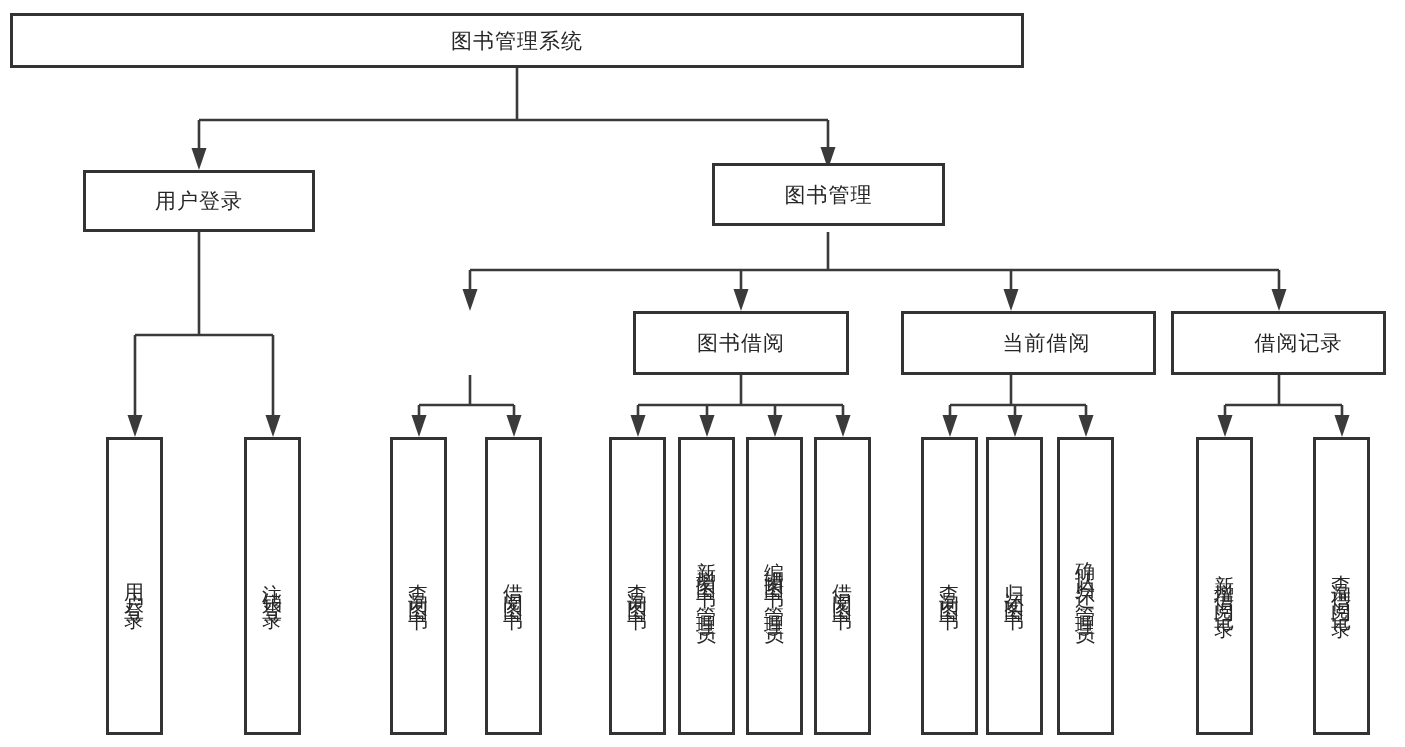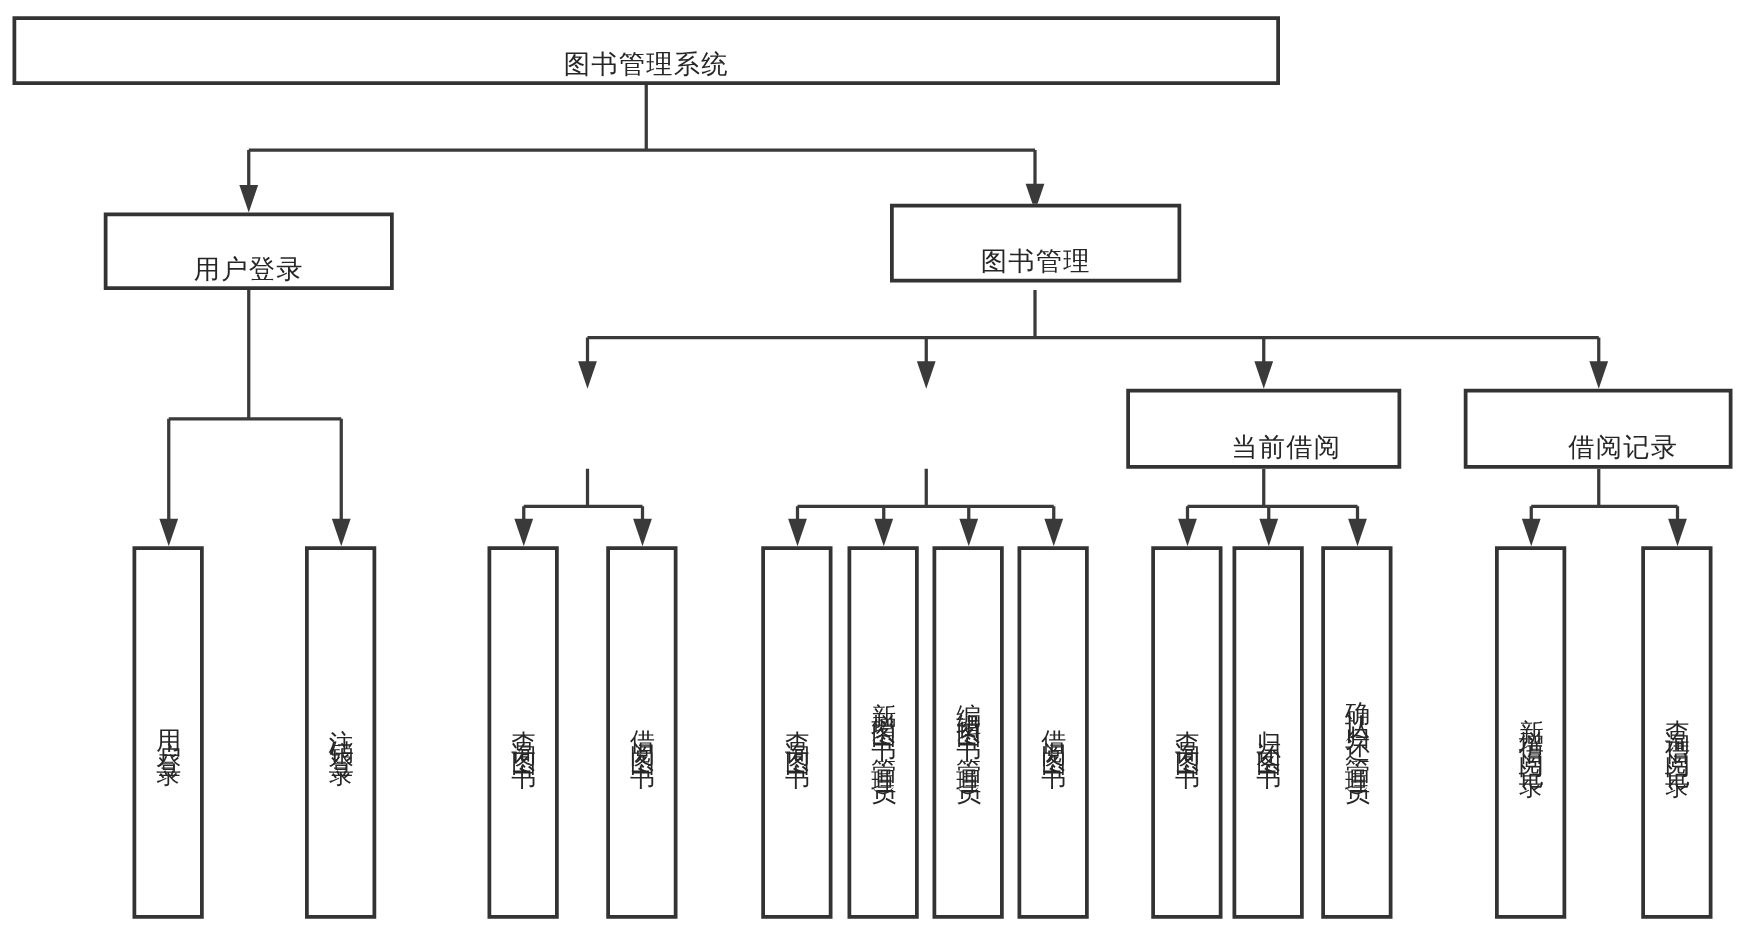--- a/index.html
+++ b/index.html
@@ -20,21 +20,21 @@
     position: absolute;
     box-sizing: border-box;
     background: #ffffff;
     border: 3px solid #333333;
     display: flex;
     align-items: center;
     justify-content: center;
     color: #262626;
     z-index: 2;
   }
-  .h-node { font-size: 21px; letter-spacing: 1px; align-items: flex-end; }
+  .h-node { font-size: 21px; letter-spacing: 1px; }
   .h-node span { white-space: nowrap; }
   .v-node span {
     writing-mode: vertical-rl;
     text-orientation: mixed;
     font-size: 20px;
     letter-spacing: 9px;
     line-height: 1;
   }
   .watermark {
     position: absolute;
@@ -106,21 +106,24 @@
     <span>图书管理系统</span>
   </div>
 
   <div class="node h-node" style="left:83px; top:170px; width:232px; height:62px;">
     <span>用户登录</span>
   </div>
   <div class="node h-node" style="left:712px; top:163px; width:233px; height:63px;">
     <span>图书管理</span>
   </div>
 
-  <div class="node h-node" style="left:901px; top:311px; width:220px; height:64px;padding-left:36px;">
+  <div class="node h-node" style="left:633px; top:311px; width:216px; height:64px;">
+    <span>图书借阅</span>
+  </div>
+  <div class="node h-node" style="left:901px; top:311px; width:255px; height:64px;padding-left:36px;">
     <span>当前借阅</span>
   </div>
   <div class="node h-node" style="left:1171px; top:311px; width:215px; height:64px;padding-left:40px;">
     <span>借阅记录</span>
   </div>
 
   <div class="node v-node" style="left:106px; top:437px; width:57px; height:298px;">
     <span>用户登录</span>
   </div>
   <div class="node v-node" style="left:244px; top:437px; width:57px; height:298px;">

